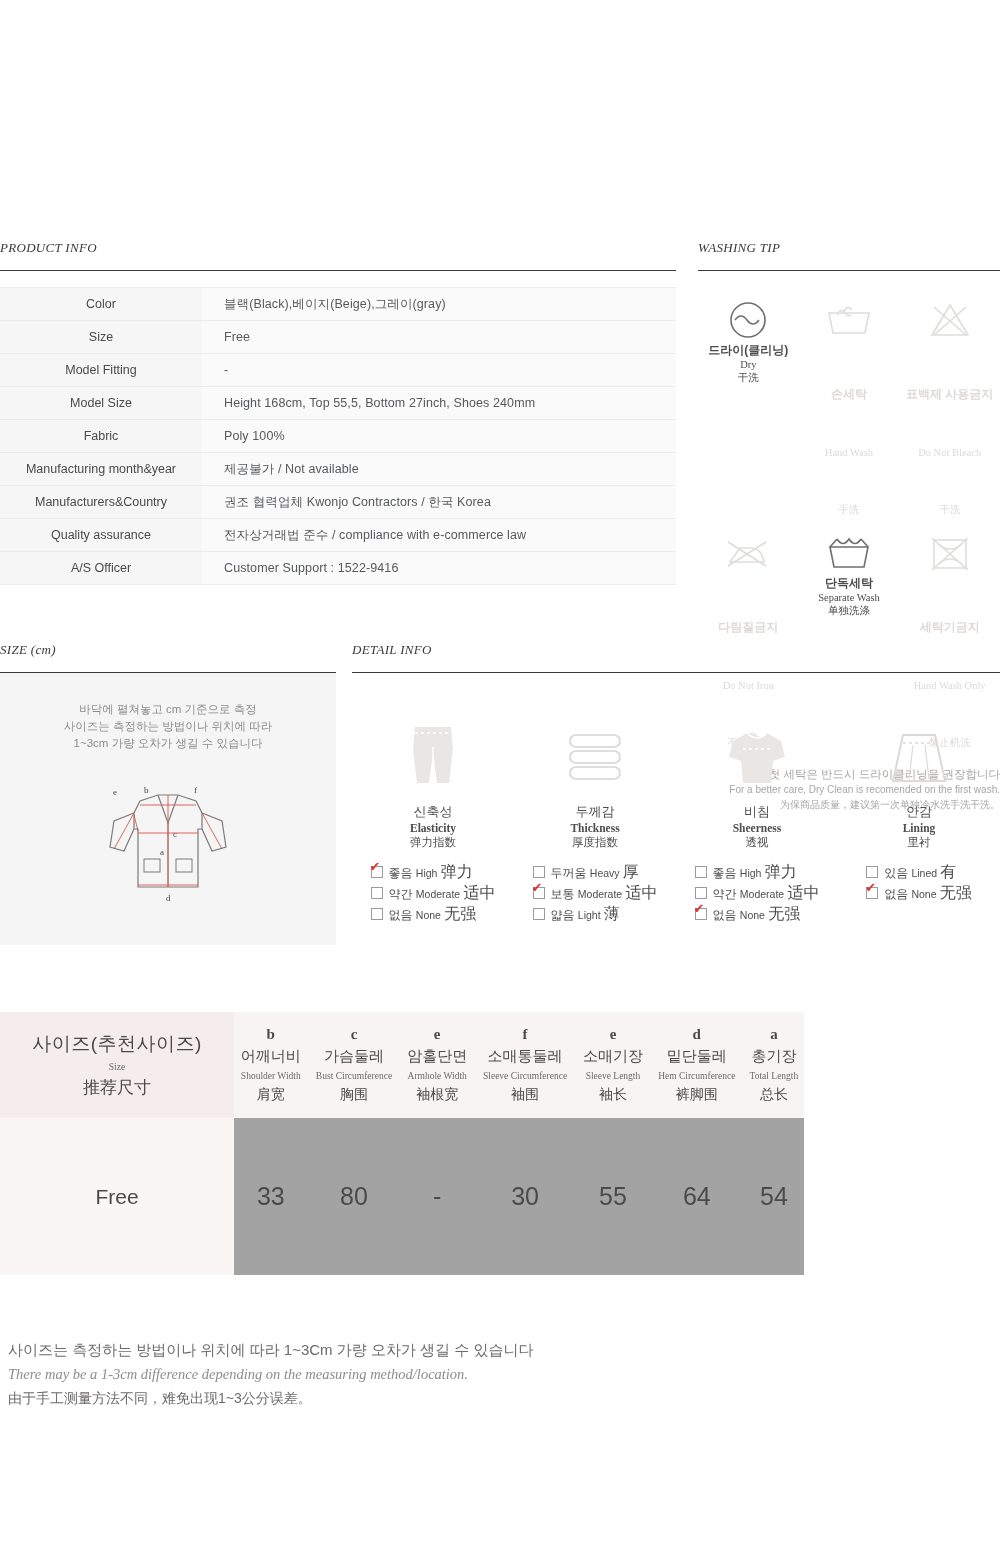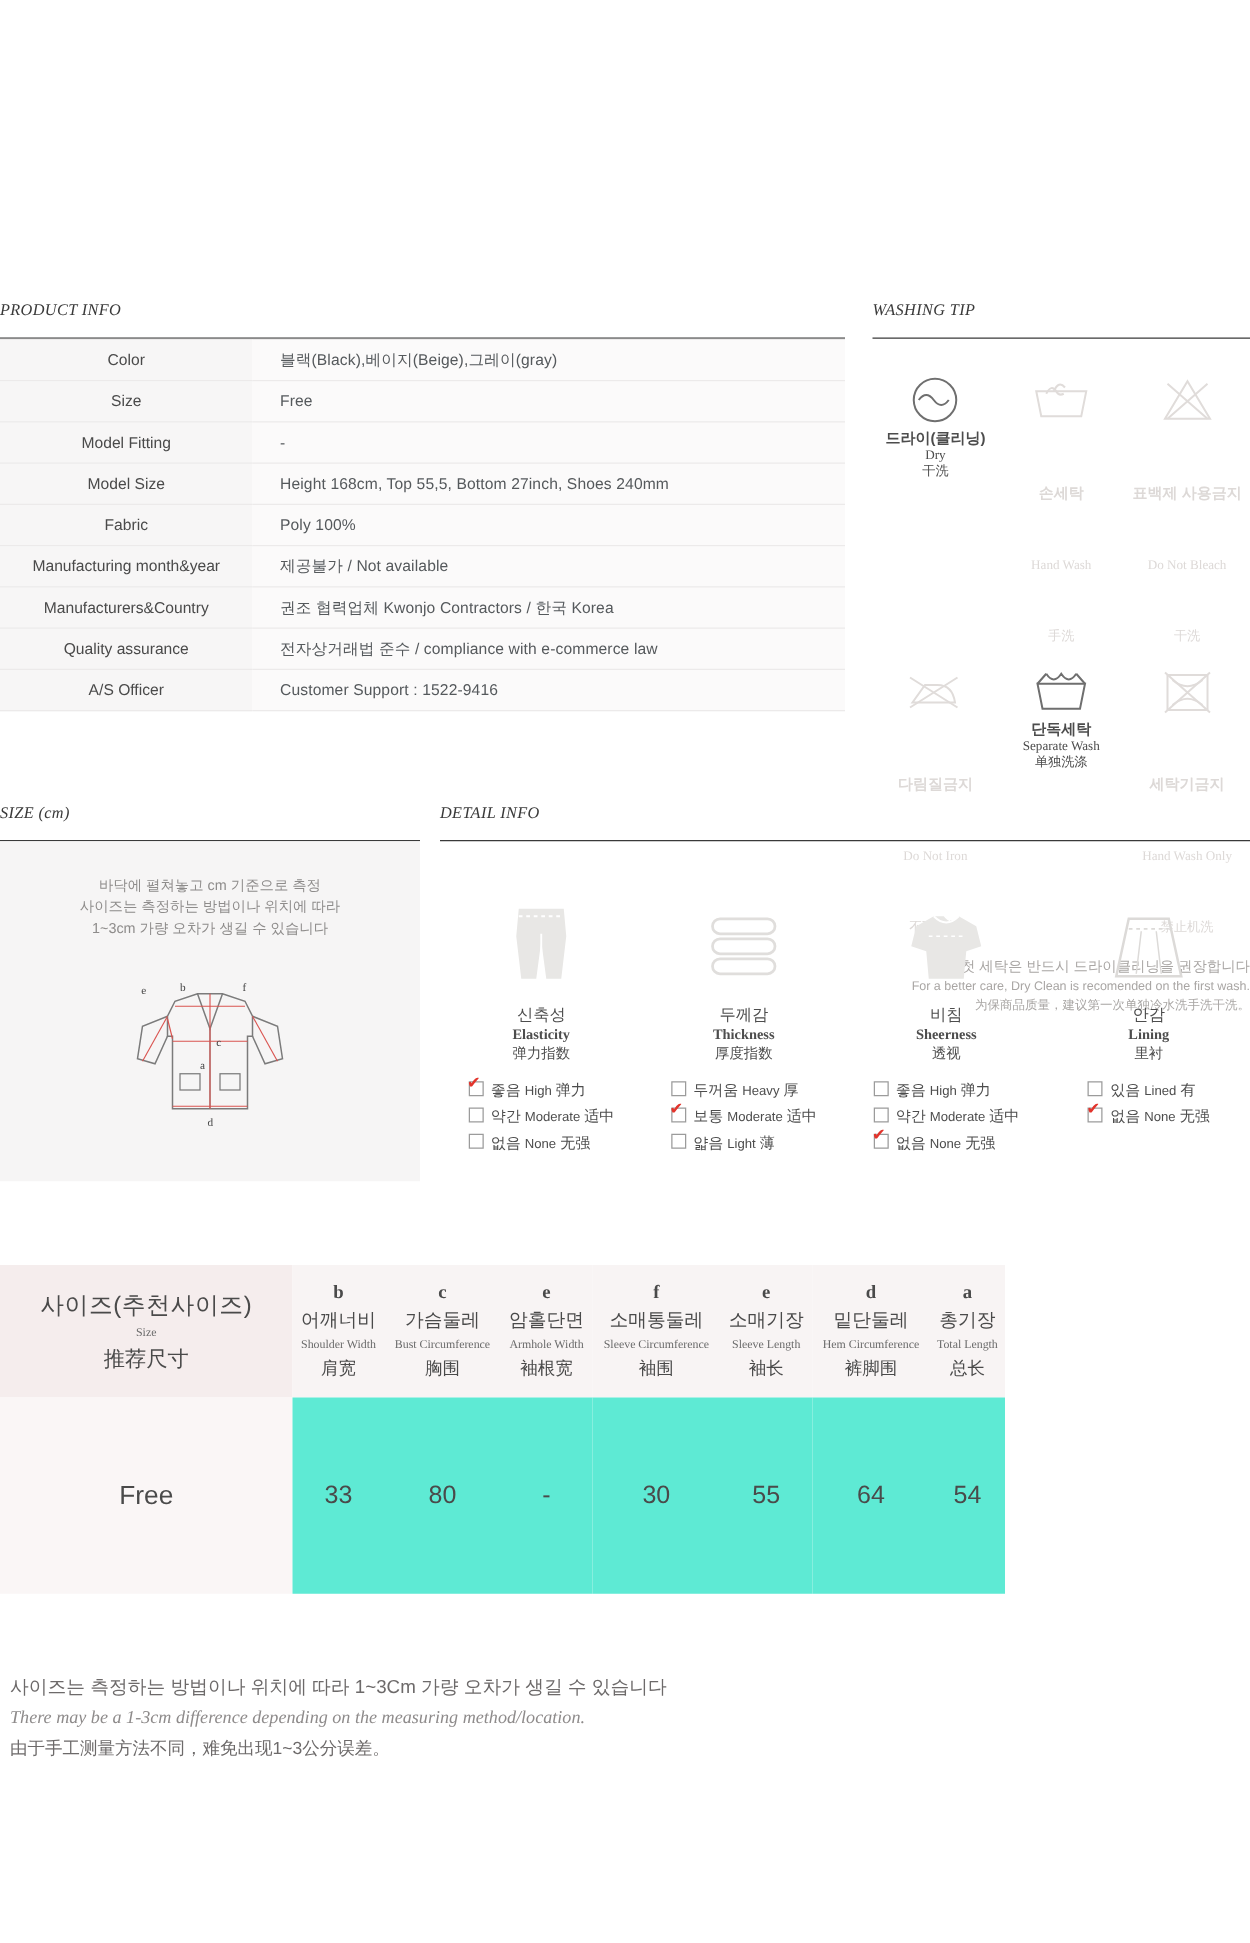--- a/index.html
+++ b/index.html
@@ -36,21 +36,21 @@
   
   #product-info {
     position: absolute;
     left: 0;
     top: 240px;
     width: 676px;
   }
   table.info {
     border-collapse: collapse;
     width: 100%;
-    margin-top: 0;
+    margin-top: 16px;
   }
   table.info tr {
     height: 33px;
   }
   table.info td {
     border-bottom: 1px solid #eceaea;
     font-size: 12.5px;
     color: #555;
     vertical-align: middle;
   }
@@ -178,21 +178,21 @@
     content: "✔";
     position: absolute;
     left: -2px;
     top: -7px;
     font-size: 13px;
     color: #e2342c;
     line-height: 13px;
   }
   .opt .ko { font-size: 12px; }
   .opt .en { font-size: 10.5px; }
-  .opt .cn { font-size: 12px; }
+  .opt .cn { font-size: 16px; }
 
   
   #size-table {
     position: absolute;
     left: 0;
     top: 1012px;
     width: 1000px;
   }
   table.sz {
     width: 804px;
@@ -212,23 +212,23 @@
   .h-ko { font-size: 15px; color: #4a4a4a; margin-top: 4px; }
   .h-en { font-family:"Liberation Serif", serif; font-size: 9.5px; color: #6a6a6a; margin-top: 5px; }
   .h-cn { font-size: 14px; color: #4a4a4a; margin-top: 5px; }
   .first .t1 { font-size: 19px; color: #4a4a4a; letter-spacing: .5px;}
   .first .t2 { font-family:"Liberation Serif", serif; font-size: 9.5px; color: #6a6a6a; margin-top: 5px;}
   .first .t3 { font-size: 17px; color: #4a4a4a; margin-top: 4px; }
   table.sz tbody td {
     height: 155px;
     text-align: center;
     vertical-align: middle;
-    font-size: 20px;
+    font-size: 25px;
     color: #4a4a4a;
-    background: #5eead4;
+    background: #a3a3a3;
   }
   table.sz tbody td.first {
     background: #faf6f6;
     font-size: 21px;
   }
   .sz-footnote {
     position: absolute;
     left: 8px;
     top: 1338px;
     width: 980px;

